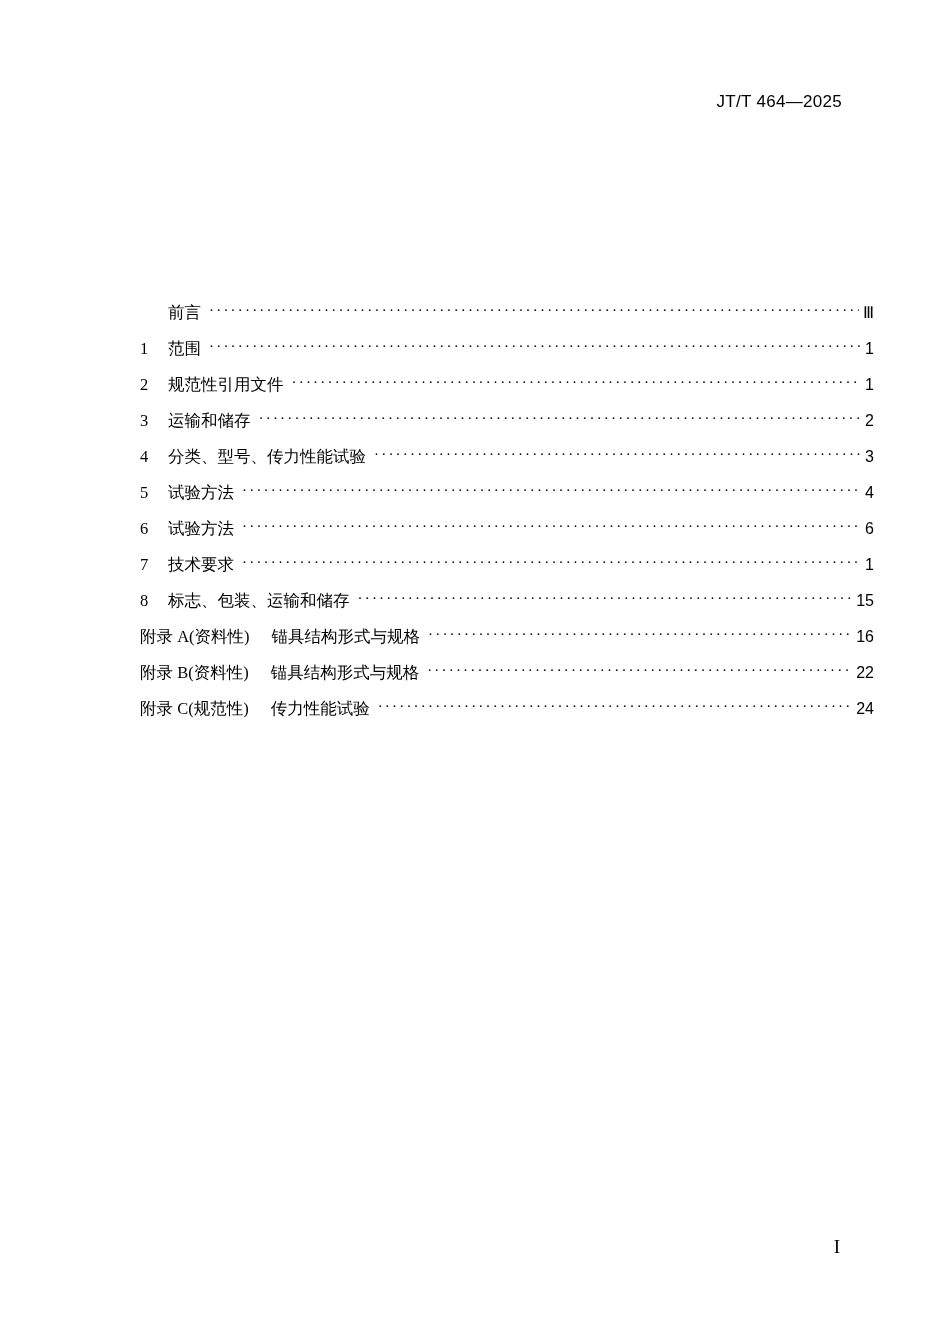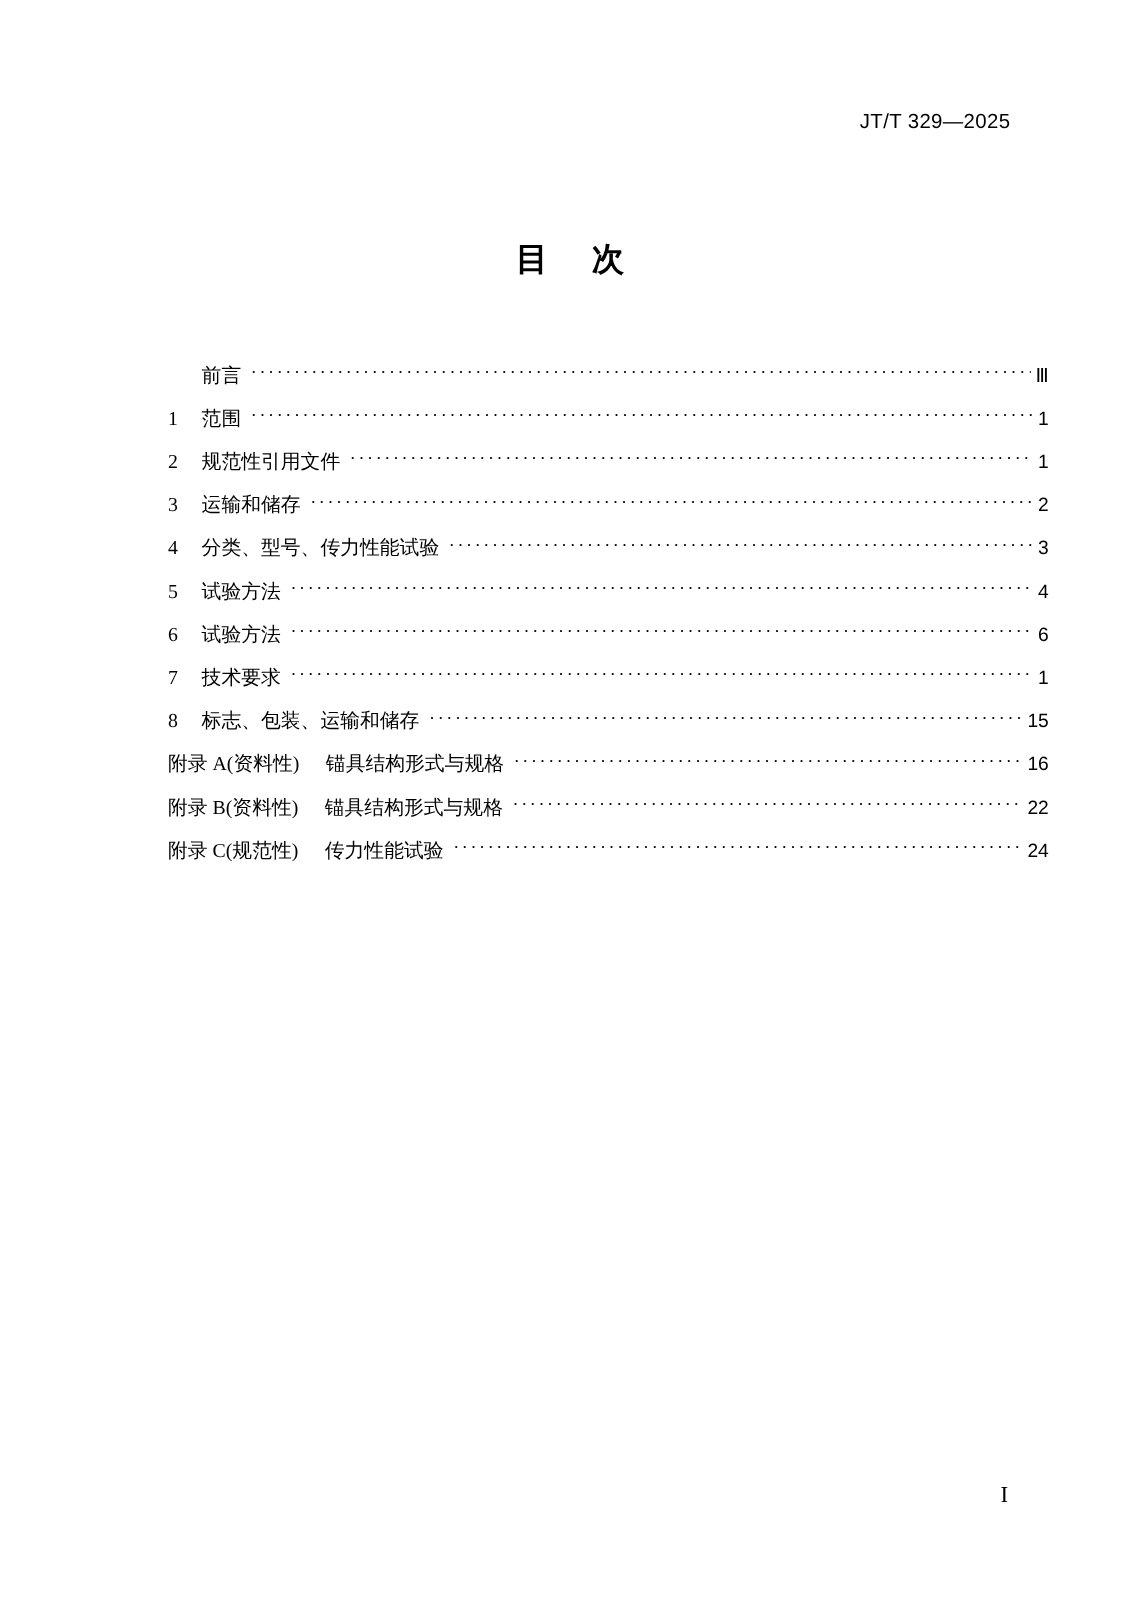--- a/index.html
+++ b/index.html
@@ -99,23 +99,22 @@
     bottom: 86px;
     font-size: 19px;
     font-family: "Liberation Serif", serif;
   }
 </style>
 </head>
 <body>
 
 <div class="page">
 
-  <div class="header-std">JT/T 329—2025</div>
+  <div class="header-std">JT/T 464—2025</div>
 
-  <div class="toc-title">目  次</div>
 
   <div class="toc" id="toc-container">
       <div class="toc-row">
         <span class="toc-num"></span>
         <span class="toc-label">前言</span>
         <span class="dots">········································································································································································································</span>
         <span class="toc-page roman">Ⅲ</span>
       </div>
       <div class="toc-row">
         <span class="toc-num">1</span>

